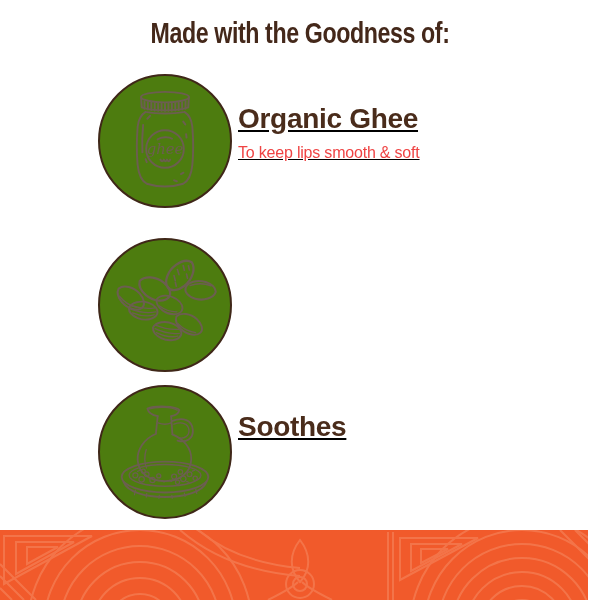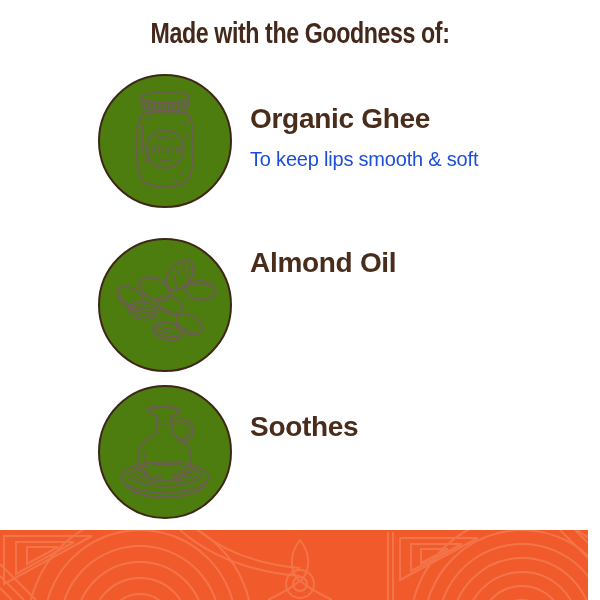--- a/index.html
+++ b/index.html
@@ -12,27 +12,27 @@
     font-size:29px;font-weight:bold;color:#44281A;letter-spacing:-0.5px;
     transform:scaleX(0.80);transform-origin:50% 0;white-space:nowrap;
   }
   .circle{
     position:absolute;left:98px;width:134px;height:134px;box-sizing:border-box;
     border:2.5px solid #3F2718;border-radius:50%;
     display:flex;align-items:center;justify-content:center;background:#4d7c0f;
   }
   .c1{top:74px;} .c2{top:238px;} .c3{top:385px;}
   .icon-svg{width:114px;height:114px;display:block;}
-  .textblock{position:absolute;left:250px;width:330px;}
+  .textblock{position:absolute;left:238px;width:330px;text-decoration:underline;}
   .t1{top:103px;} .t2{top:247px;} .t3{top:411px;}
   .ing-name{
     font-size:28px;font-weight:bold;color:#4A2C1B;line-height:32px;letter-spacing:-0.3px;
   }
   .ing-desc{
-    font-size:20px;color:#1d4ed8;line-height:29px;margin-top:10px;letter-spacing:-0.2px;
+    font-size:16px;color:#ef4444;line-height:29px;margin-top:3px;letter-spacing:-0.2px;
   }
   .band{position:absolute;left:0;top:530px;width:600px;height:70px;}
   .band svg{display:block;}
 </style>
 </head>
 <body>
 
 <div class="canvas">
 
   <div class="title">Made with the Goodness of:</div>
@@ -100,21 +100,20 @@
           <path d="M-3.5,-9 C-5,-2 -4.4,5 -2,10 M-0.5,-11 C-2,-3 -1.4,5 0.8,10.8 M2.6,-11.5 C1.6,-4 2.2,4 4.2,9.6" stroke-width="1.2"></path>
         </g>
         <g transform="translate(71 67) rotate(-58) scale(1.0)">
           <use href="#almondShape"></use>
           <path d="M-4.6,-8.4 C-6,-2.6 -5.2,4 -3,8.8" stroke-width="1.2"></path>
         </g>
       </g>
     </svg>
   </div>
   <div class="textblock t2">
-    <div class="ing-name">Almond Oil</div>
   </div>
 
   <div class="circle c3">
     <svg class="icon-svg" viewBox="0 0 100 100">
       <g fill="none" stroke="#6C5E50" stroke-width="1.6" stroke-linecap="round" stroke-linejoin="round">
 
         <ellipse cx="50" cy="72" rx="38" ry="13.5"></ellipse>
         <ellipse cx="50" cy="70.5" rx="31.5" ry="9.5" stroke-width="1.2"></ellipse>
         <path d="M13.5,76 C17,85 32,89.5 50,89.5 C68,89.5 83,85 86.5,76"></path>
         <path d="M24,83.5 l-0.8,4 M34,86.5 l-0.5,3 M45,88 l-0.3,2.6 M56,88 l0.3,2.6 M67,86 l0.6,3 M77,82.8 l0.9,3.6" stroke-width="1.1"></path>

